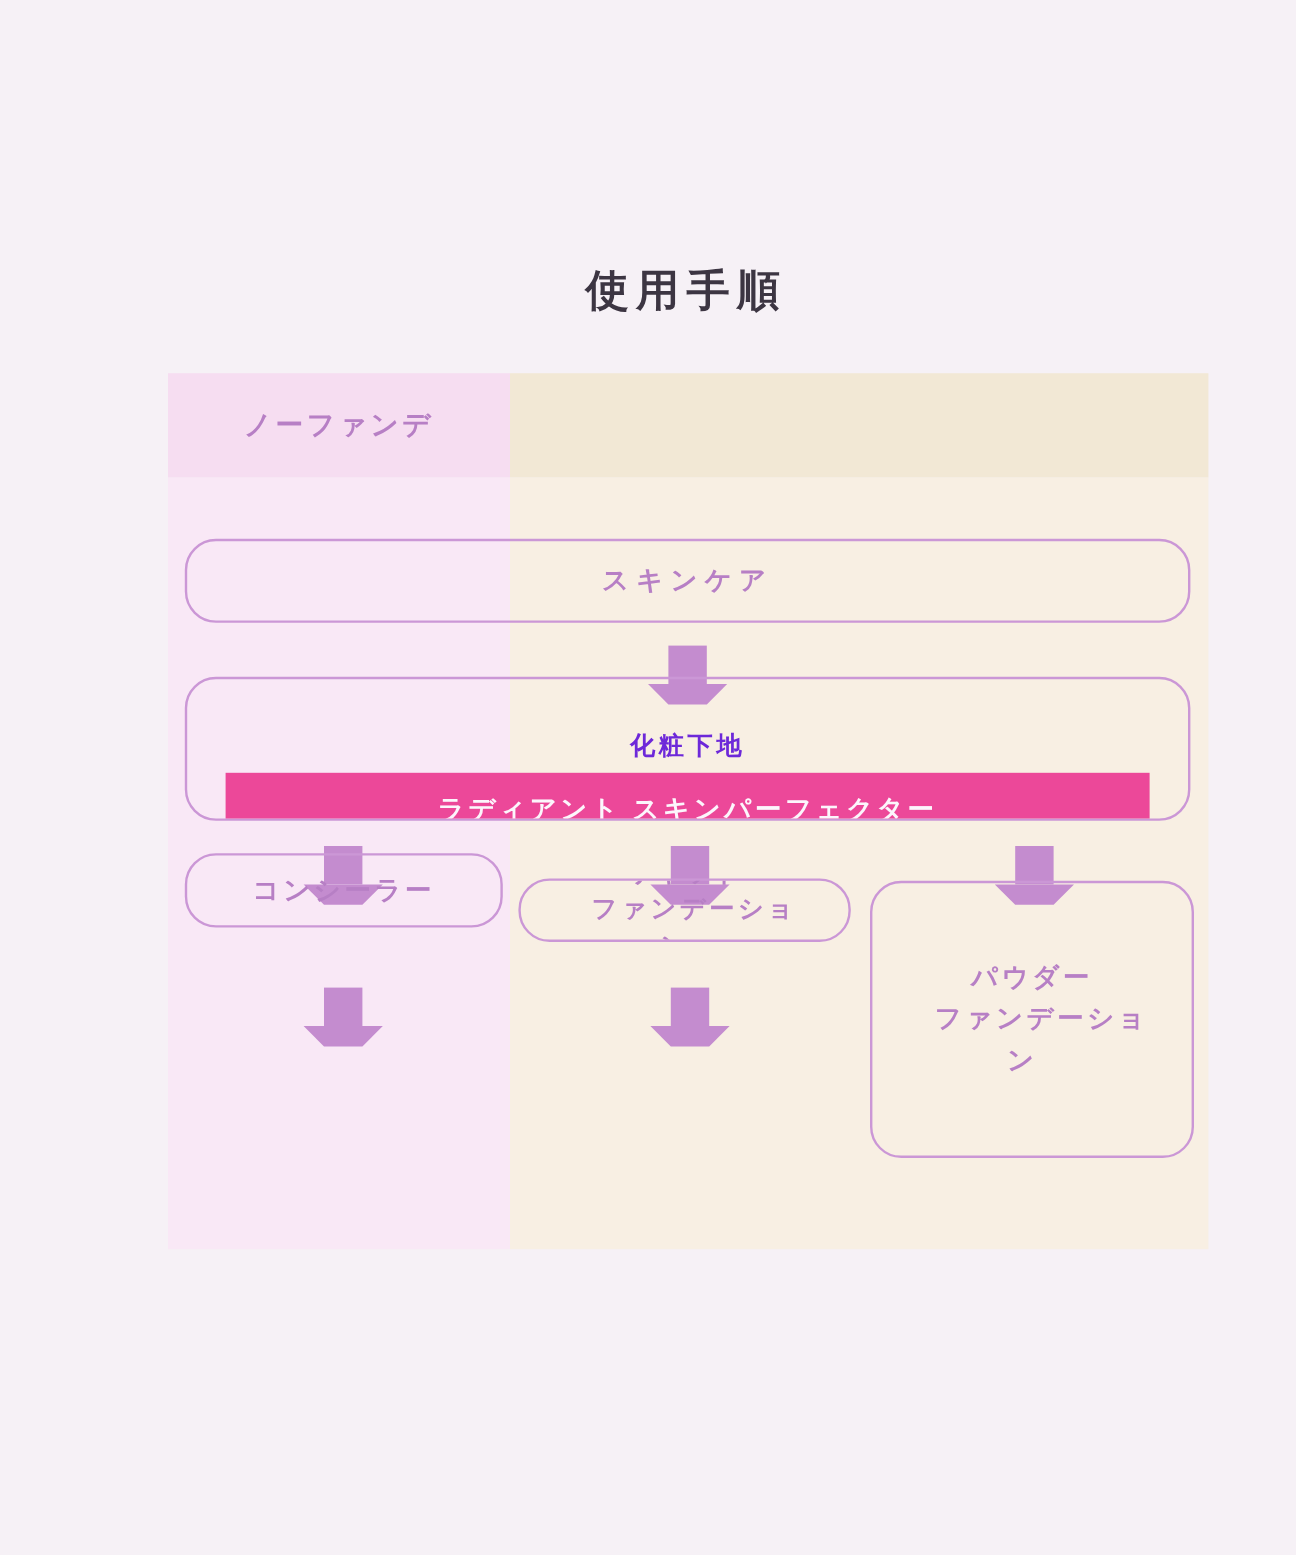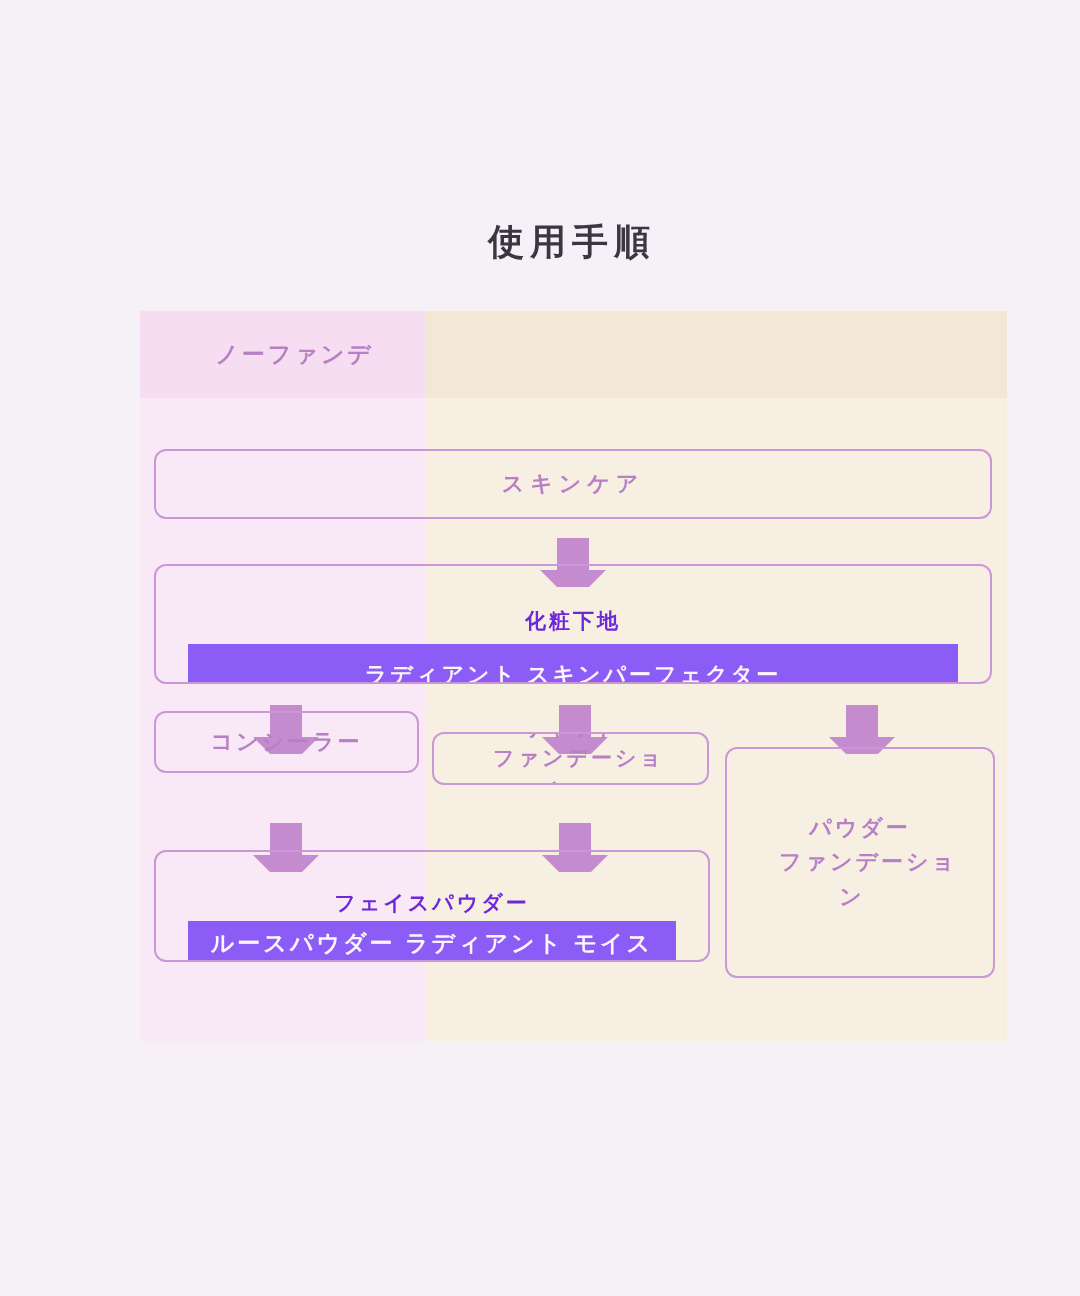--- a/index.html
+++ b/index.html
@@ -36,53 +36,53 @@
   .bg.right-header { left: 285px; top: 0;    width: 582px; height: 87px;  background: #f2e8d5; }
   .bg.left-body    { left: 0;     top: 87px; width: 285px; height: 643px; background: #f9e8f6; }
   .bg.right-body   { left: 285px; top: 87px; width: 582px; height: 643px; background: #f8efe3; }
   .col-label {
     position: absolute;
     top: 0; height: 87px;
     display: flex; align-items: center; justify-content: center;
     font-size: 23px; font-weight: 600; letter-spacing: 3px;
     color: #b77fc5;
   }
-  .col-label.left  { left: 0;     width: 285px; margin-left: 12px; }
+  .col-label.left  { left: 0;     width: 285px; }
   .col-label.right { left: 285px; width: 582px; }
 
   
   .node {
     position: absolute;
     border: 2px solid #cb97d6;
-    border-radius: 12px;
+    border-radius: 26px;
     color: #b77fc5;
     display: flex; align-items: center; justify-content: center;
     text-align: center;
     font-size: 22px; font-weight: 600; letter-spacing: 3px;
     overflow: hidden;
   }
   .node .stack { width: 100%; display: flex; flex-direction: column; height: 100%; }
   .node .band-label {
     display: flex; align-items: center; justify-content: center;
     font-size: 21px; font-weight: 700; letter-spacing: 3px;
     color: #6d28d9;
   }
   .node .band-fill {
     display: flex; align-items: center; justify-content: center;
-    background: #8b5cf6;
+    background: #ec4899;
     color: #fcf6fc;
     font-size: 22px; font-weight: 600; letter-spacing: 3px;
   }
   .node.skincare   { left: 14px;  top: 138px; width: 838px; height: 70px; letter-spacing: 6px; }
   .node.base       { left: 14px;  top: 253px; width: 838px; height: 120px; }
   .node.base .band-label { height: 46px; }
   .node.base .band-fill  { height: 74px; }
   .node.concealer  { left: 14px;  top: 400px; width: 265px; height: 62px; }
   .node.liquid     { left: 292px; top: 421px; width: 277px; height: 53px; font-size: 21px; line-height: 1.45; }
-  .node.powder     { left: 585px; top: 423px; width: 270px; height: 231px; line-height: 1.55; margin-top: 13px; }
+  .node.powder     { left: 585px; top: 423px; width: 270px; height: 231px; line-height: 1.55; }
   .node.facepowder { left: 14px;  top: 539px; width: 556px; height: 112px; }
   .node.facepowder .band-label { height: 37px; font-size: 21px; }
   .node.facepowder .band-fill  { height: 75px; font-size: 23px; }
 
   
   .arrow { position: absolute; width: 34px; display: flex; flex-direction: column; align-items: center; }
   .arrow .stem { width: 13px; background: #c48ccf; }
   .arrow .head {
     width: 0; height: 0;
     border-left: 17px solid transparent;
@@ -161,21 +161,15 @@
 
     <div class="arrow a-left2">
       <div class="stem"></div>
         <div class="head"></div>
     </div>
     <div class="arrow a-mid2">
       <div class="stem"></div>
         <div class="head"></div>
     </div>
 
-    <div class="node facepowder">
-      <div class="stack">
-        <div class="band-label">フェイスパウダー</div>
-        <div class="band-fill">ルースパウダー ラディアント モイスト</div>
-      </div>
-    </div>
 
   </div>
 </div>
 
 </body></html>

